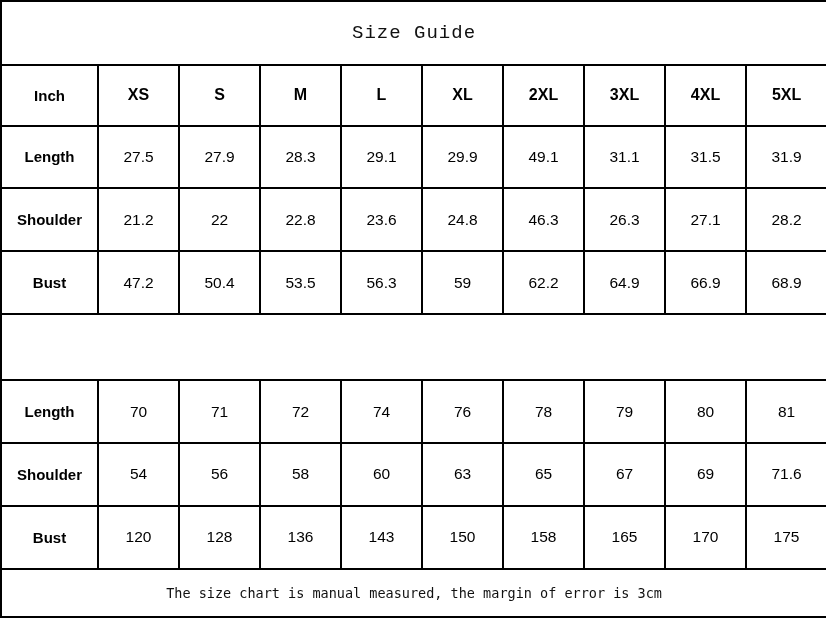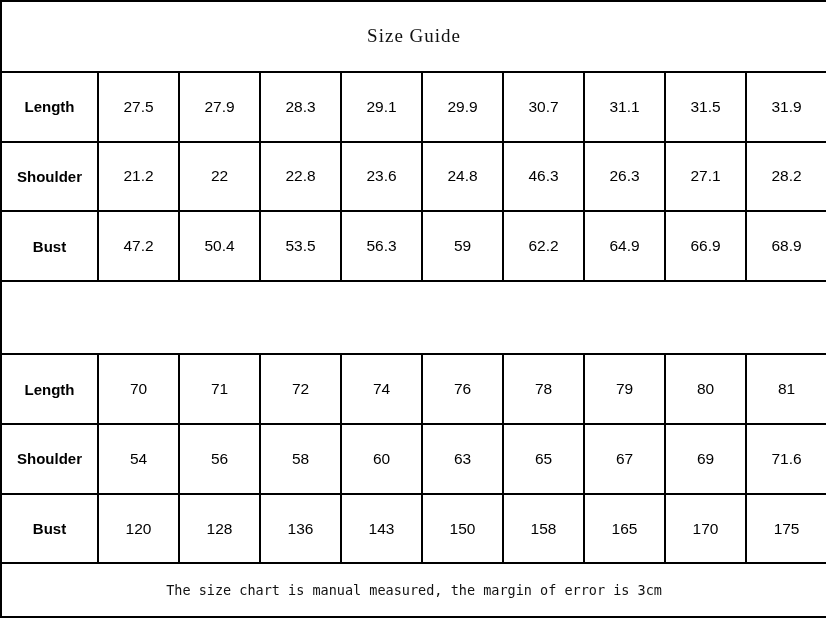--- a/index.html
+++ b/index.html
@@ -28,21 +28,21 @@
     padding: 0;
     overflow: hidden;
   }
   tr.title-row { height: 57px; }
   tr.header-row { height: 54px; }
   tr.data-row { height: 56px; border-radius: 27px; }
   tr.spacer-row { height: 59px; }
   tr.footer-row { height: 43px; margin-top: 44px; }
 
   .title-cell {
-    font-family: Liberation Serif, serif;
+    font-family: Liberation Mono, monospace;
     font-size: 19px;
     font-weight: 400;
     letter-spacing: 1px;
     color: #111111;
   }
   .lbl {
     font-weight: 700;
     font-size: 15px;
     color: #000000;
   }
@@ -82,28 +82,40 @@
       <col style="width:81px">
         <col style="width:81px">
         <col style="width:81px">
     </colgroup>
     <tbody>
       <tr class="title-row">
         <td class="title-cell" colspan="10">Size Guide</td>
       </tr>
     </tbody>
     <tbody>
+        <tr class="header-row">
+          <th class="lbl">Inch</th>
+          <th class="hdr">XS</th>
+          <th class="hdr">S</th>
+          <th class="hdr">M</th>
+          <th class="hdr">L</th>
+          <th class="hdr">XL</th>
+          <th class="hdr">2XL</th>
+          <th class="hdr">3XL</th>
+          <th class="hdr">4XL</th>
+          <th class="hdr">5XL</th>
+        </tr>
         <tr class="data-row">
           <td class="lbl">Length</td>
           <td class="val">27.5</td>
           <td class="val">27.9</td>
           <td class="val">28.3</td>
           <td class="val">29.1</td>
           <td class="val">29.9</td>
-          <td class="val">30.7</td>
+          <td class="val">49.1</td>
           <td class="val">31.1</td>
           <td class="val">31.5</td>
           <td class="val">31.9</td>
         </tr>
         <tr class="data-row">
           <td class="lbl">Shoulder</td>
           <td class="val">21.2</td>
           <td class="val">22</td>
           <td class="val">22.8</td>
           <td class="val">23.6</td>

